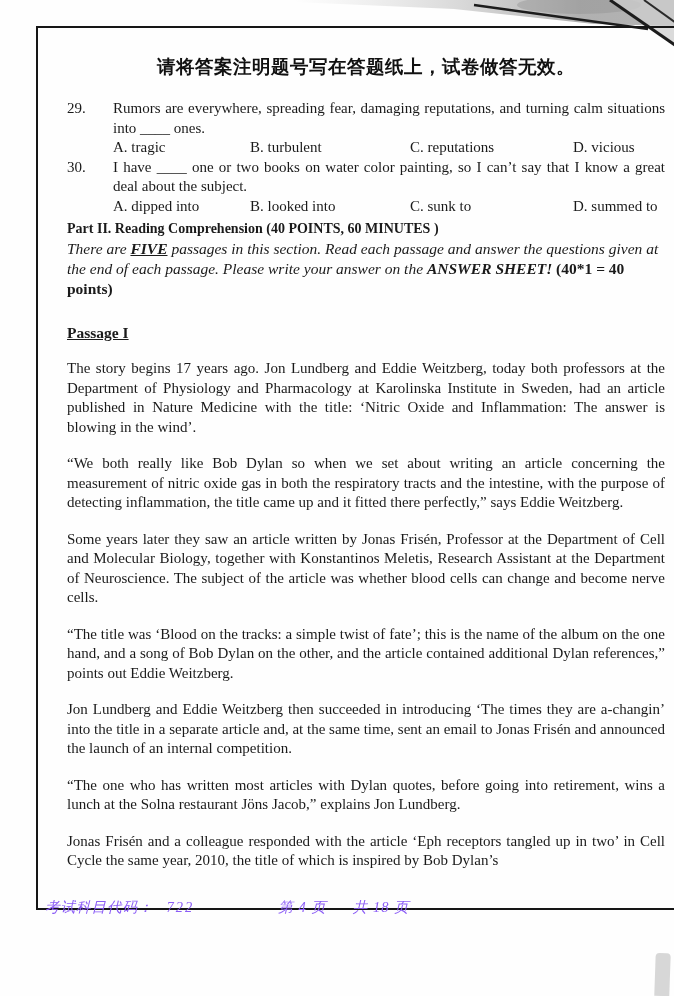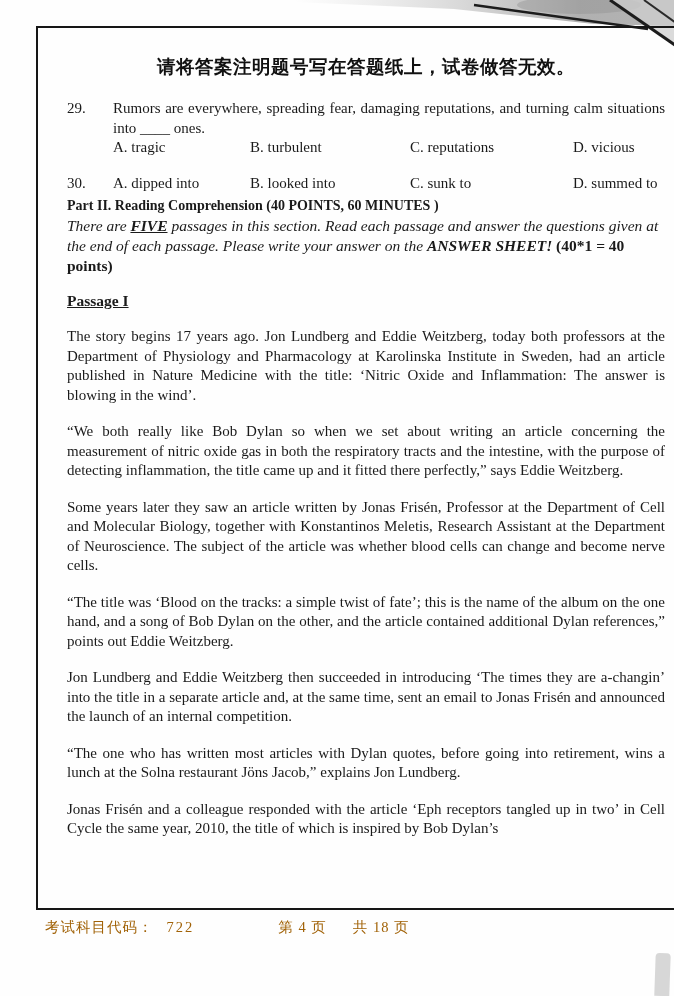--- a/index.html
+++ b/index.html
@@ -17,41 +17,41 @@
     position:absolute;left:36px;top:26px;width:644px;height:884px;
     box-sizing:border-box;border:2.5px solid #161616;
     padding:22px 13px 0 29px;background:transparent;
   }
   .notice{
     text-align:center;font-weight:bold;font-size:18.5px;letter-spacing:.5px;
     font-family:"DejaVu Sans","Liberation Sans",sans-serif;
     margin-top:4px;color:#111;
   }
   .question{display:flex;margin-top:20px;font-size:15px;line-height:19.5px;gap:21px;}
-  .question + .question{margin-top:16px;}
+  .question + .question{margin-top:0;}
   .qnum{flex:none;width:25px;}
   .qbody{flex:1;}
   .qstem{text-align:justify;}
   .options{display:grid;grid-template-columns:137px 160px 163px 1fr;}
   .part-heading{font-weight:bold;font-size:14px;line-height:20px;margin-top:3px;}
   .instructions{font-style:italic;font-size:15.5px;line-height:19.8px;text-align:left;}
   .instr-five{font-weight:bold;text-decoration:underline;}
   .instr-answer-sheet{font-weight:bold;}
   .instr-points{font-weight:bold;font-style:normal;}
   .passage-heading{
     font-weight:bold;font-size:15.5px;text-decoration:underline;
-    margin-top:17px;
+    margin-top:26px;
   }
   .para{
     text-align:justify;font-size:15px;line-height:19.5px;
     margin:17px 0 0 0;
   }
   .footer{
-    position:absolute;left:45px;top:918px;font-size:14.5px;color:#a16207;
-    white-space:nowrap;letter-spacing:1px;
+    position:absolute;left:45px;top:898px;font-size:14.5px;color:#8b5cf6;
+    white-space:nowrap;letter-spacing:1px;font-style:italic;
   }
   .footer .code{margin-left:13px;letter-spacing:2px;}
   .footer .pg{margin-left:84px;}
   .footer .tot{margin-left:26px;}
 </style>
 </head>
 <body>
 
 <div>
 
@@ -85,20 +85,21 @@
           <span>B. turbulent</span>
           <span>C. reputations</span>
           <span>D. vicious</span>
         </div>
       </div>
     </div>
 
     <div class="question">
       <span class="qnum">30.</span>
       <div class="qbody">
+        <div class="qstem">I have ____ one or two books on water color painting, so I can’t say that I know a great deal about the subject.</div>
         <div class="options">
           <span>A. dipped into</span>
           <span>B. looked into</span>
           <span>C. sunk to</span>
           <span>D. summed to</span>
         </div>
       </div>
     </div>
 
     <div class="part-heading">Part II. Reading Comprehension (40 POINTS, 60 MINUTES )</div>

